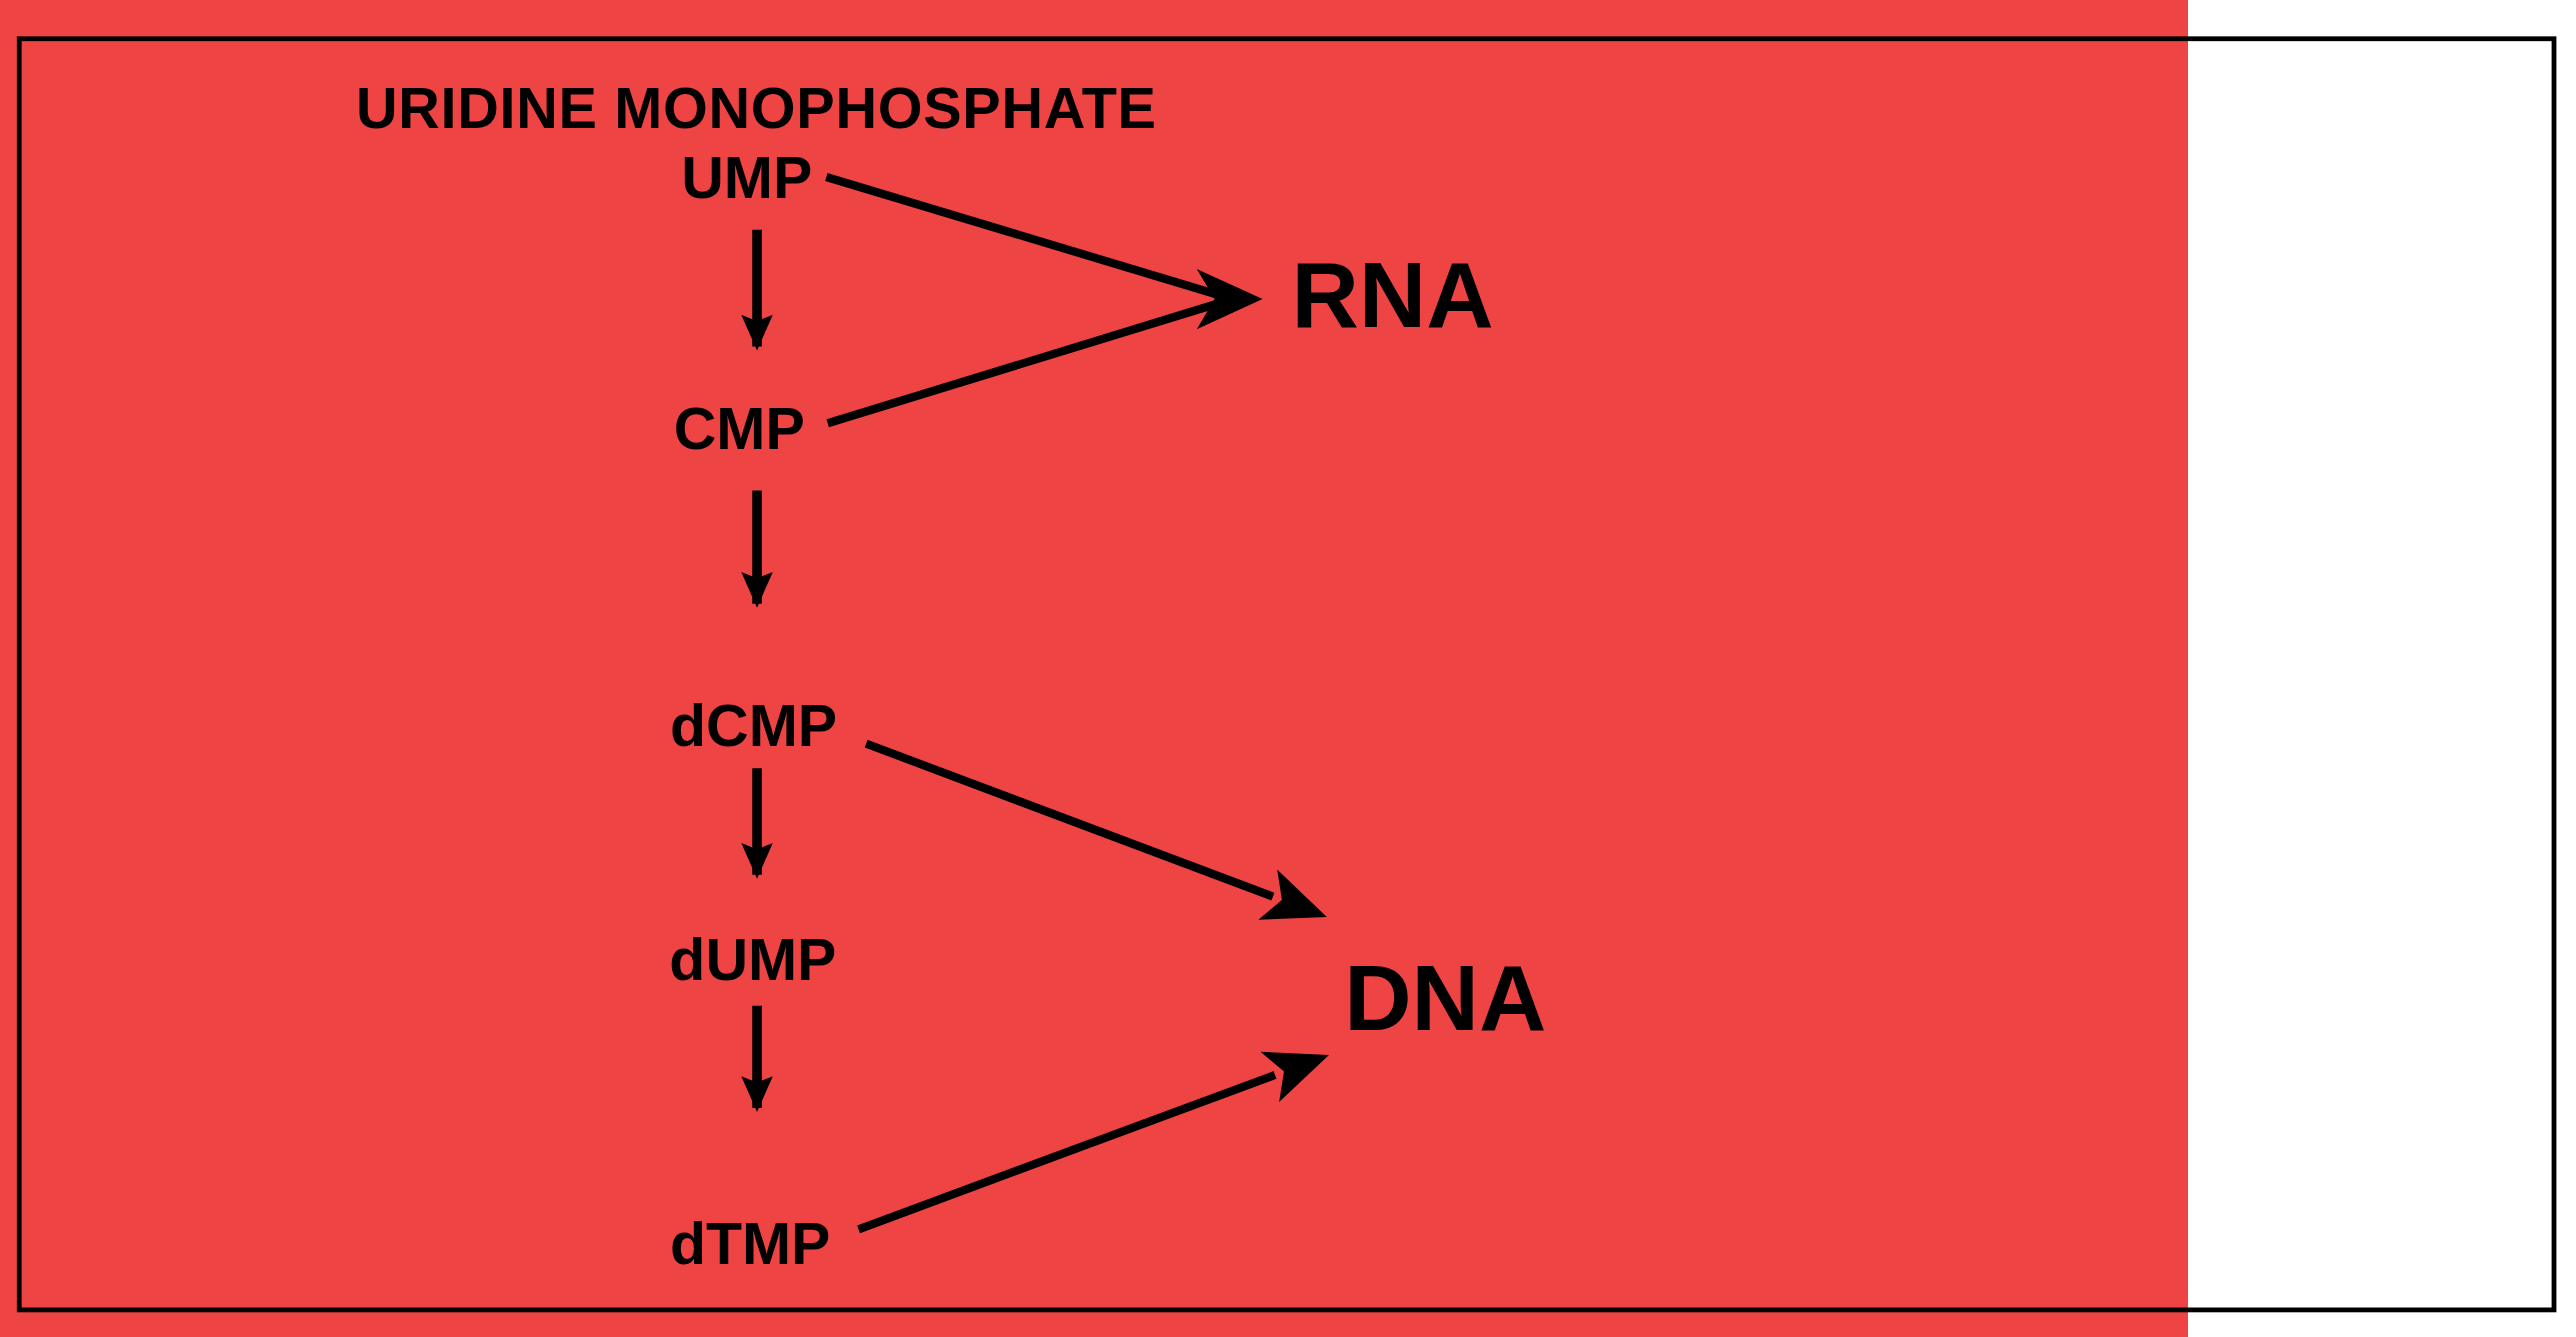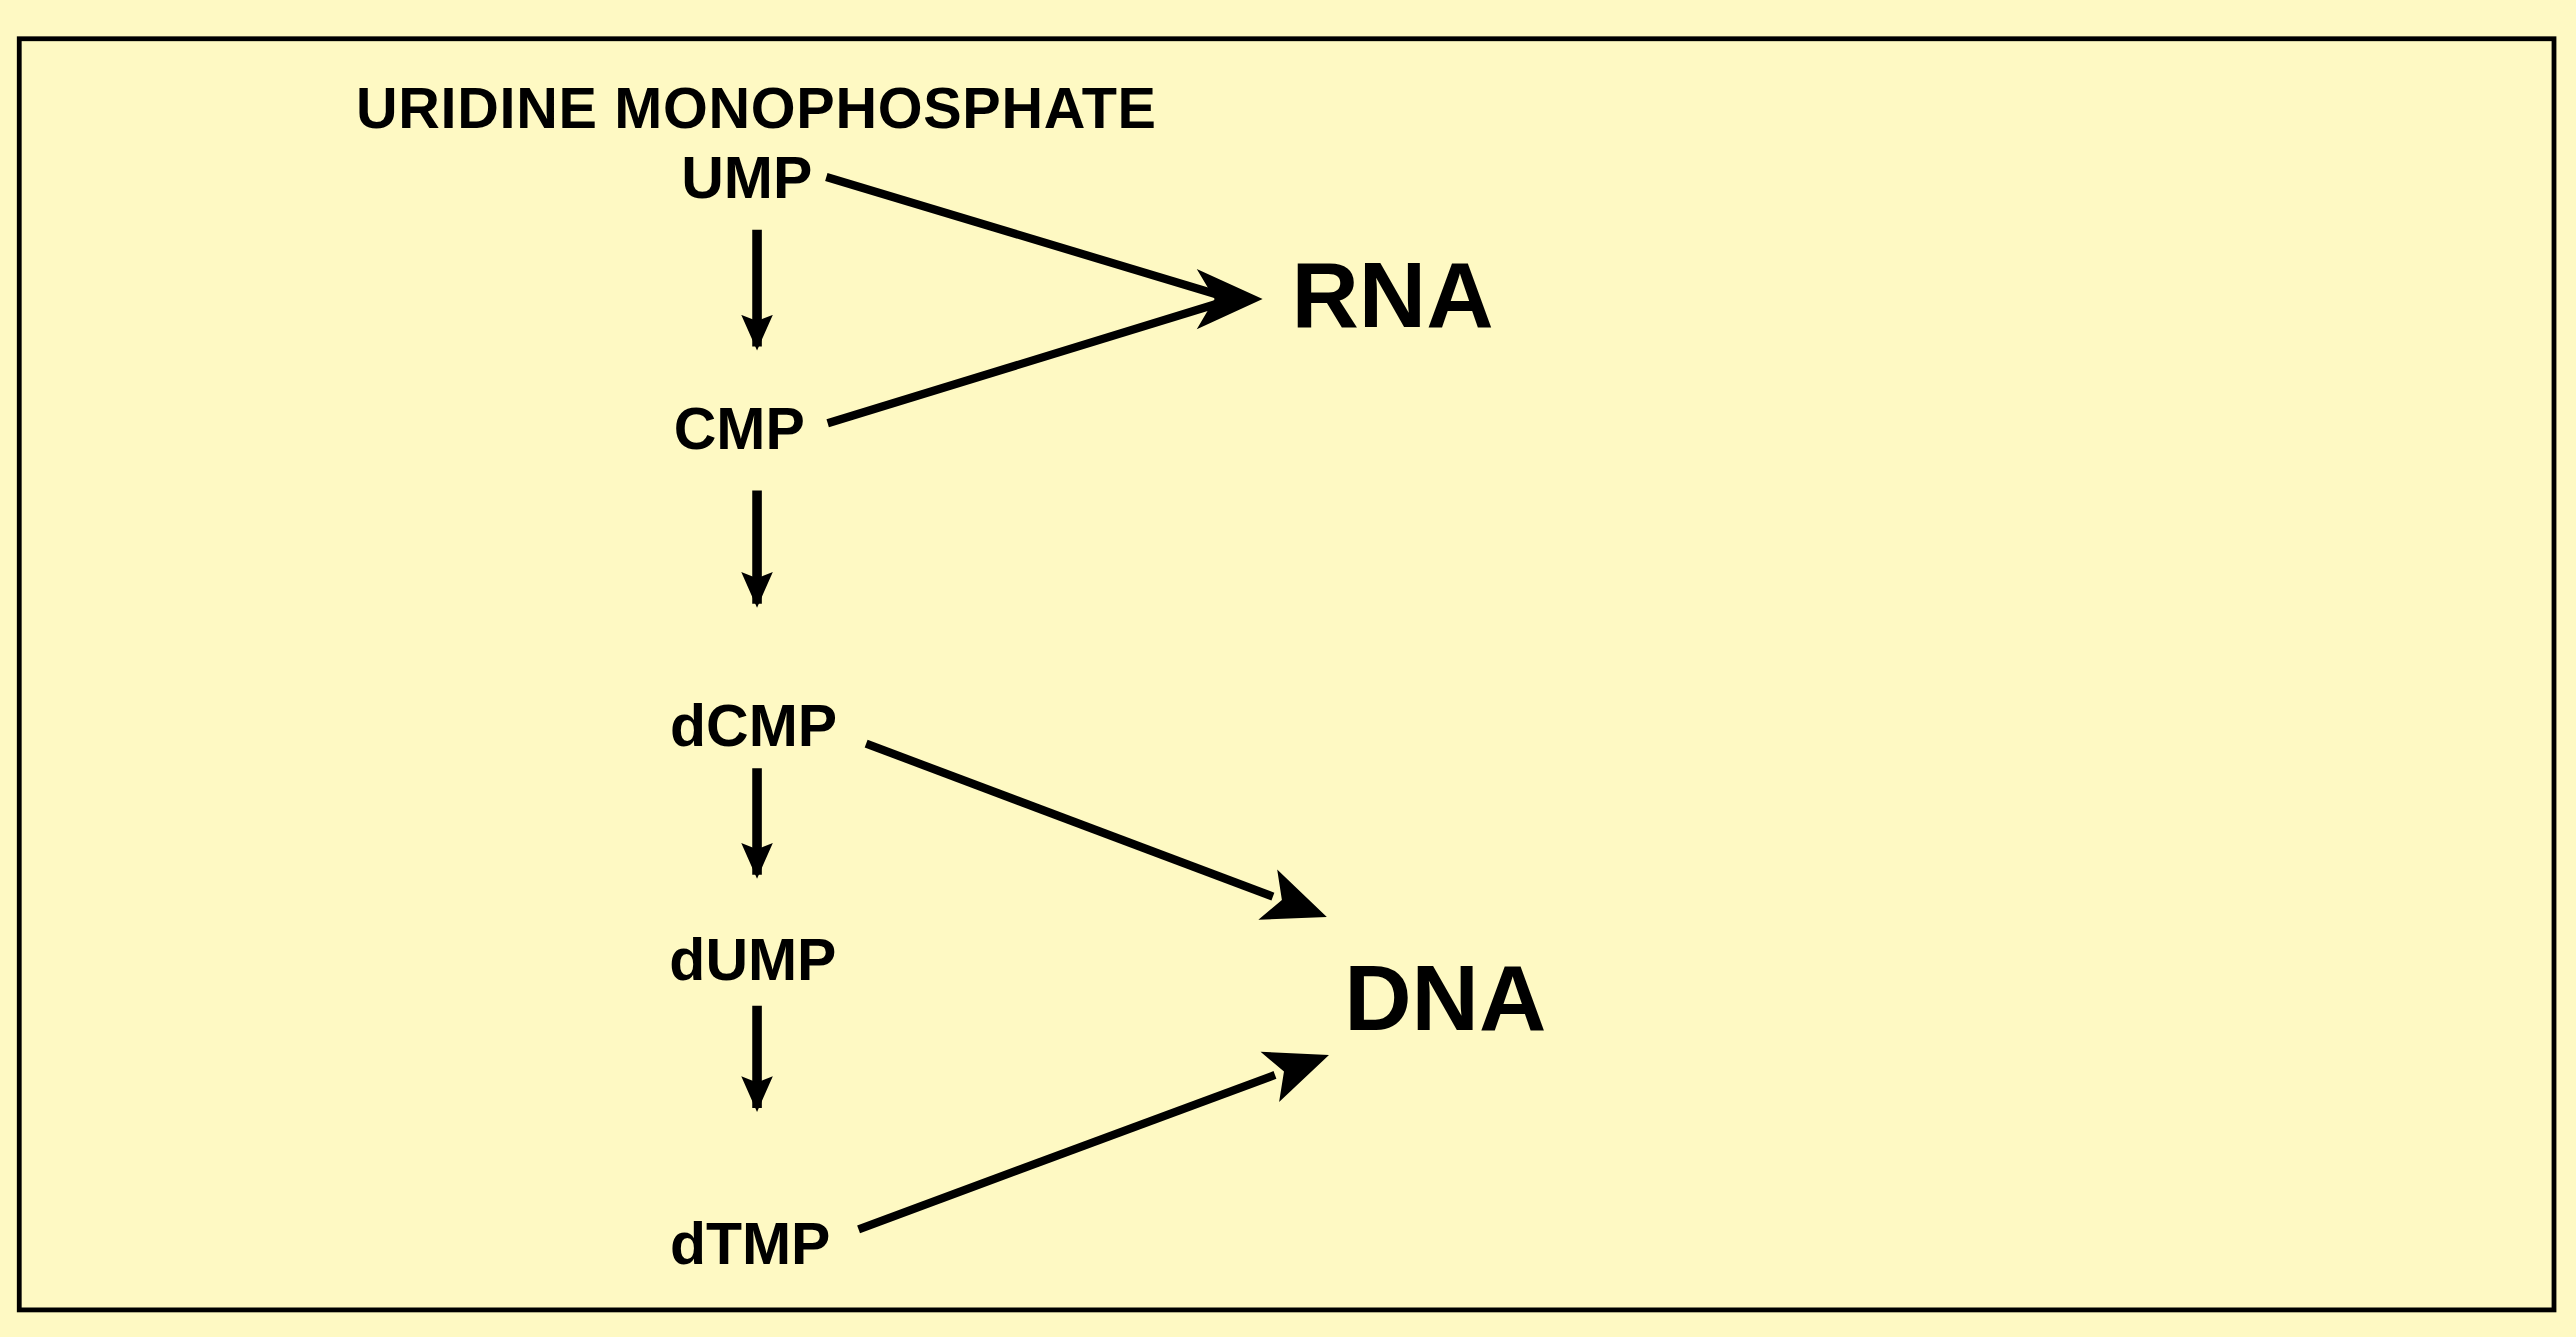--- a/index.html
+++ b/index.html
@@ -5,23 +5,23 @@
   html, body {
     margin: 0;
     padding: 0;
     width: 2576px;
     height: 1337px;
     background: #ffffff;
     overflow: hidden;
   }
   .stage {
     position: relative;
-    width: 2576px;
+    width: 2188px;
     height: 1337px;
-    background: #fef9c3;
+    background: #ef4444;
   }
   svg { display: block; width: 2576px; height: 1337px; }
   text {
     font-family: "Liberation Sans", "DejaVu Sans", sans-serif;
     font-weight: bold;
   }
   .title-text   { font-size: 84px;  letter-spacing: 1px; }
   .node-text    { font-size: 86px;  }
   .terminus-text{ font-size: 136px; }
 </style>

